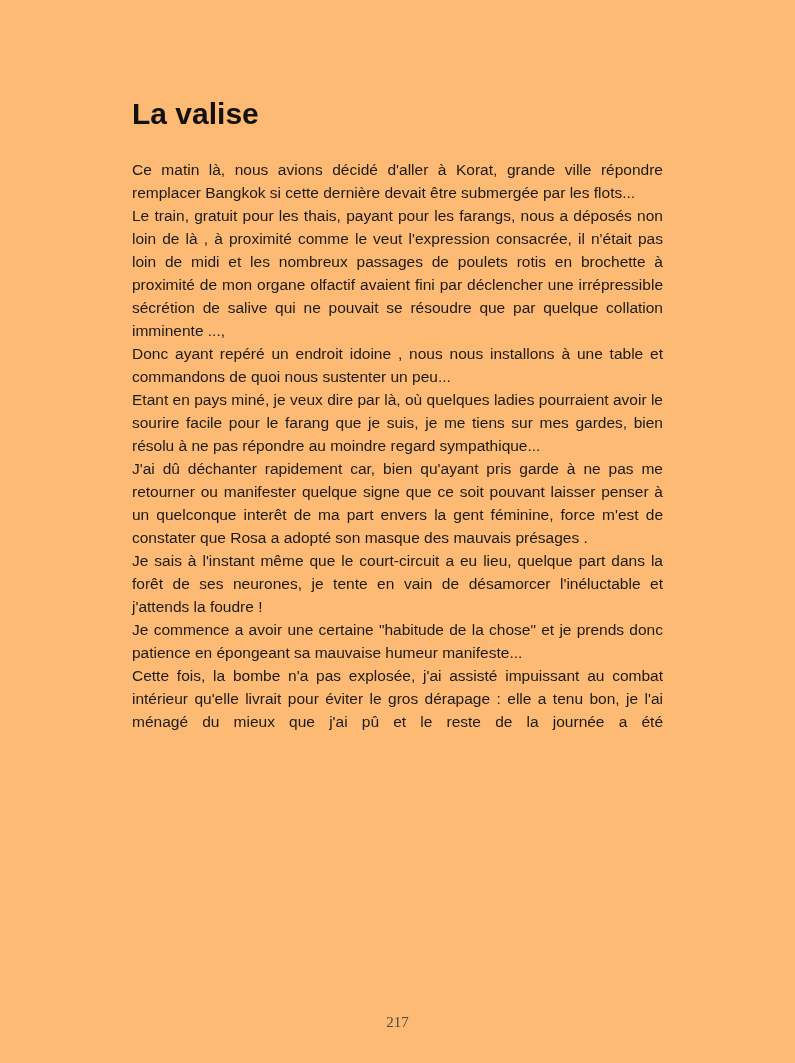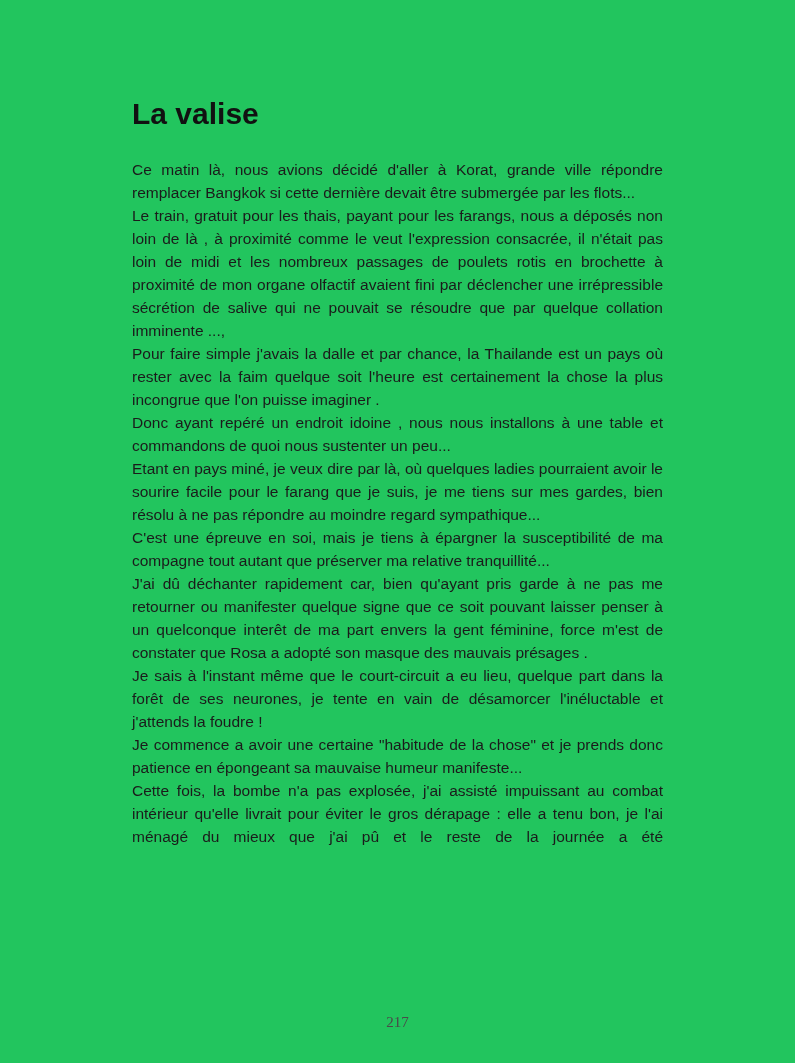--- a/index.html
+++ b/index.html
@@ -4,21 +4,21 @@
 <style>
   html, body {
     margin: 0;
     padding: 0;
     background: #ffffff;
   }
   .page {
     position: relative;
     width: 795px;
     height: 1063px;
-    background: #22c55e;
+    background: #fdba74;
     overflow: hidden;
     font-family: "Liberation Sans", sans-serif;
   }
   .content {
     position: absolute;
     left: 132px;
     right: 132px;
     top: 0;
   }
   .title {
@@ -54,24 +54,22 @@
 </style>
 </head>
 <body>
 
 <div class="page">
   <div class="content">
     <h1 class="title">La valise</h1>
     <div class="body-text">
         <p>Ce matin là, nous avions décidé d'aller à Korat, grande ville répondre remplacer Bangkok si cette dernière devait être submergée par les flots...</p>
         <p>Le train, gratuit pour les thais, payant pour les farangs, nous a déposés non loin de là , à proximité comme le veut l'expression consacrée, il n'était pas loin de midi et les nombreux passages de poulets rotis en brochette à proximité de mon organe olfactif avaient fini par déclencher une irrépressible sécrétion de salive qui ne pouvait se résoudre que par quelque collation imminente ...,</p>
-        <p>Pour faire simple j'avais la dalle et par chance, la Thailande est un pays où rester avec la faim quelque soit l'heure est certainement la chose la plus incongrue que l'on puisse imaginer .</p>
         <p>Donc ayant repéré un endroit idoine , nous nous installons à une table et commandons de quoi nous sustenter un peu...</p>
         <p>Etant en pays miné, je veux dire par là, où quelques ladies pourraient avoir le sourire facile pour le farang que je suis, je me tiens sur mes gardes, bien résolu à ne pas répondre au moindre regard sympathique...</p>
-        <p>C'est une épreuve en soi, mais je tiens à épargner la susceptibilité de ma compagne tout autant que préserver ma relative tranquillité...</p>
         <p>J'ai dû déchanter rapidement car, bien qu'ayant pris garde à ne pas me retourner ou manifester quelque signe que ce soit pouvant laisser penser à un quelconque interêt de ma part envers la gent féminine, force m'est de constater que Rosa a adopté son masque des mauvais présages .</p>
         <p>Je sais à l'instant même que le court-circuit a eu lieu, quelque part dans la forêt de ses neurones, je tente en vain de désamorcer l'inéluctable et j'attends la foudre !</p>
         <p>Je commence a avoir une certaine "habitude de la chose" et je prends donc patience en épongeant sa mauvaise humeur manifeste...</p>
         <p>Cette fois, la bombe n'a pas explosée, j'ai assisté impuissant au combat intérieur qu'elle livrait pour éviter le gros dérapage : elle a tenu bon, je l'ai ménagé du mieux que j'ai pû et le reste de la journée a été</p>
       </div>
   </div>
   <div class="page-number">217</div>
 </div>
 
 </body></html>

